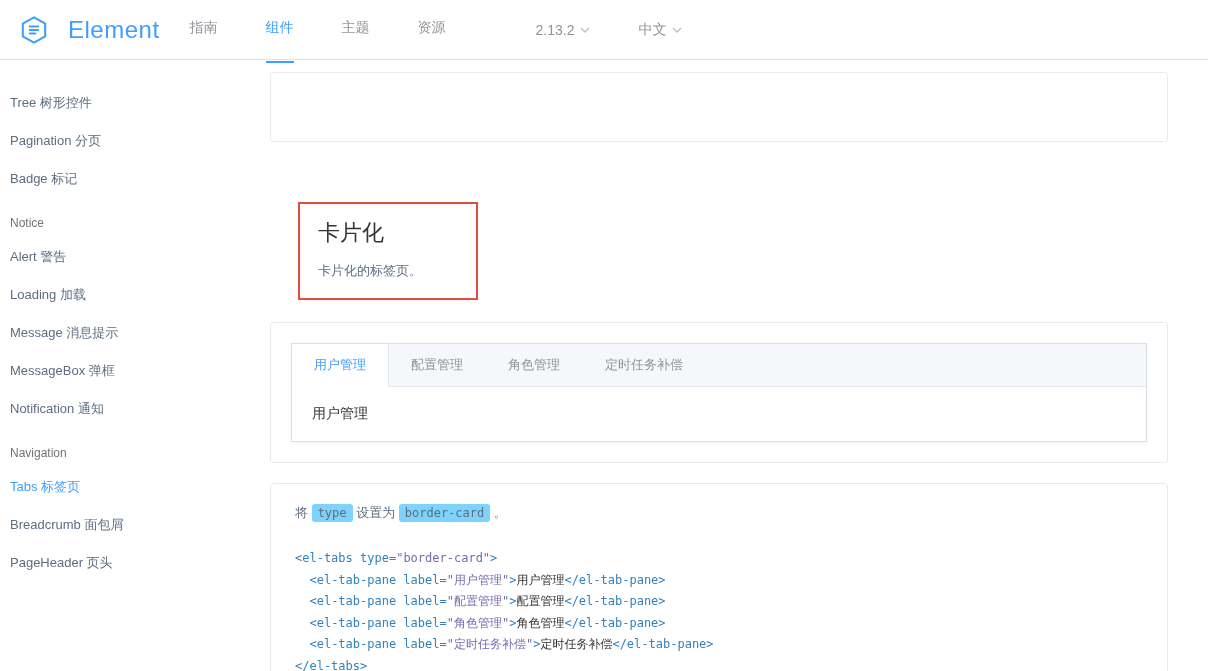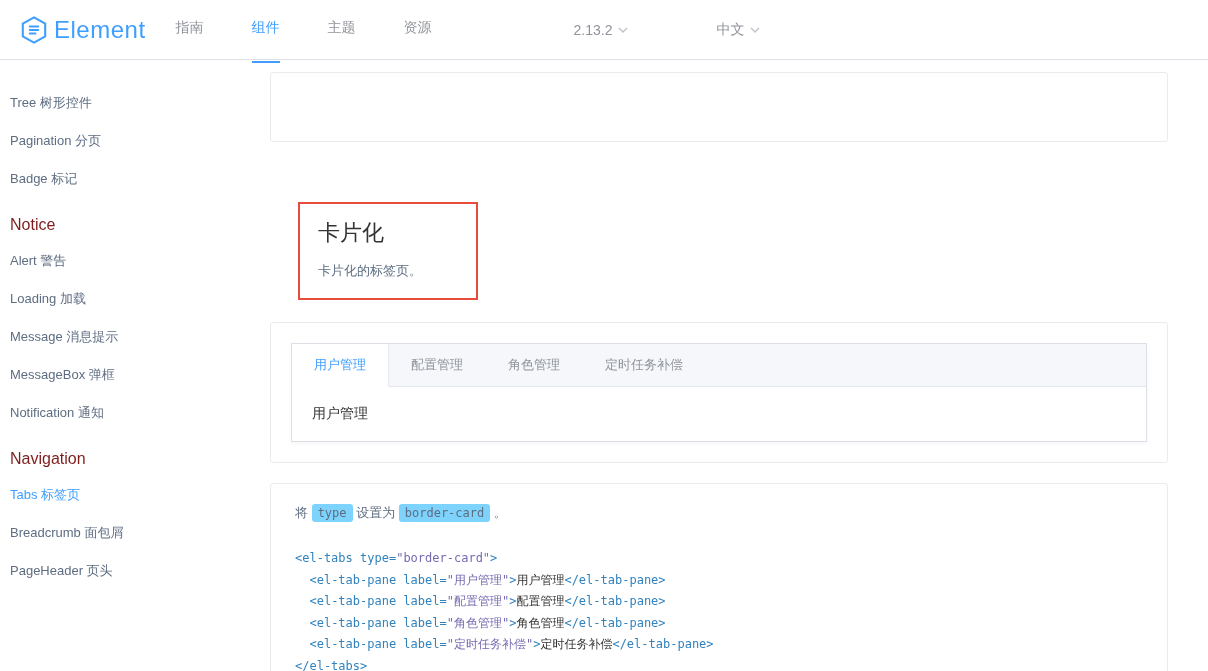--- a/index.html
+++ b/index.html
@@ -1,38 +1,38 @@
 <!DOCTYPE html>
 <html><head>
   <meta charset="utf-8">
   <style>
     * { margin: 0; padding: 0; box-sizing: border-box; }
     body { font-family: "Helvetica Neue", Helvetica, "PingFang SC", "Hiragino Sans GB", "Microsoft YaHei", Arial, sans-serif; font-size: 14px; color: #5e6d82; background: #fff; }
     
     .header { display: flex; align-items: center; height: 60px; padding: 0 20px; border-bottom: 1px solid #dcdfe6; }
-    .logo { display: flex; align-items: center; gap: 6px; }
+    .logo { display: flex; align-items: center; gap: 20px; }
     .logo-icon { width: 28px; height: 28px; }
     .logo-text { font-size: 24px; font-weight: 500; color: #409eff; letter-spacing: 0.5px; }
     .search-wrap { margin-left: 280px; }
     .search-input { width: 200px; height: 32px; padding: 0 12px; border: 1px solid #dcdfe6; border-radius: 4px; font-size: 13px; color: #606266; outline: none; }
     .search-input::placeholder { color: #c0c4cc; }
     .nav { display: flex; gap: 48px; margin-left: 30px; align-items: center; }
     .nav-item { color: #909399; font-size: 14px; cursor: pointer; position: relative; padding-bottom: 4px; }
     .nav-item.active { color: #409eff; }
     .nav-item.active::after { content: ""; position: absolute; bottom: -22px; left: 0; right: 0; height: 2px; background: #409eff; }
     .version-sel, .lang-sel { display: flex; align-items: center; gap: 6px; color: #909399; font-size: 14px; cursor: pointer; }
-    .version-sel { margin-left: 94px; }
-    .lang-sel { margin-left: 40px; }
+    .version-sel { margin-left: 42px; }
+    .lang-sel { }
     .chevron-down { width: 10px; height: 10px; }
     
     .layout { display: flex; }
     .sidebar { width: 240px; padding: 24px 0 0 10px; }
     .side-item { padding: 10px 0; font-size: 13px; color: #5e6d82; cursor: pointer; }
     .side-item.active { color: #409eff; }
-    .side-group { padding: 18px 0 8px 0; font-size: 16px; color: #7f1d1d; }
+    .side-group { padding: 18px 0 8px 0; font-size: 12px; color: #737373; }
     
     .content { flex: 1; padding: 0 40px 0 30px; position: relative; }
     .prev-card { height: 70px; border: 1px solid #ebebeb; border-radius: 3px; margin-top: 12px; }
     
     .section-box { border: 2px solid #e74c3c; padding: 14px 18px 18px 18px; margin-top: 60px; width: 180px; margin-left: 28px; }
     .section-title { font-size: 22px; color: #333; font-weight: 500; }
     .section-desc { font-size: 13px; color: #5e6d82; margin-top: 14px; }
     
     .demo-card { margin-top: 22px; border: 1px solid #ebebeb; border-radius: 3px; padding: 20px; }
     .tabs-card { border: 1px solid #dcdfe6; background: #fff; box-shadow: 0 2px 4px 0 rgba(0,0,0,.04); }

